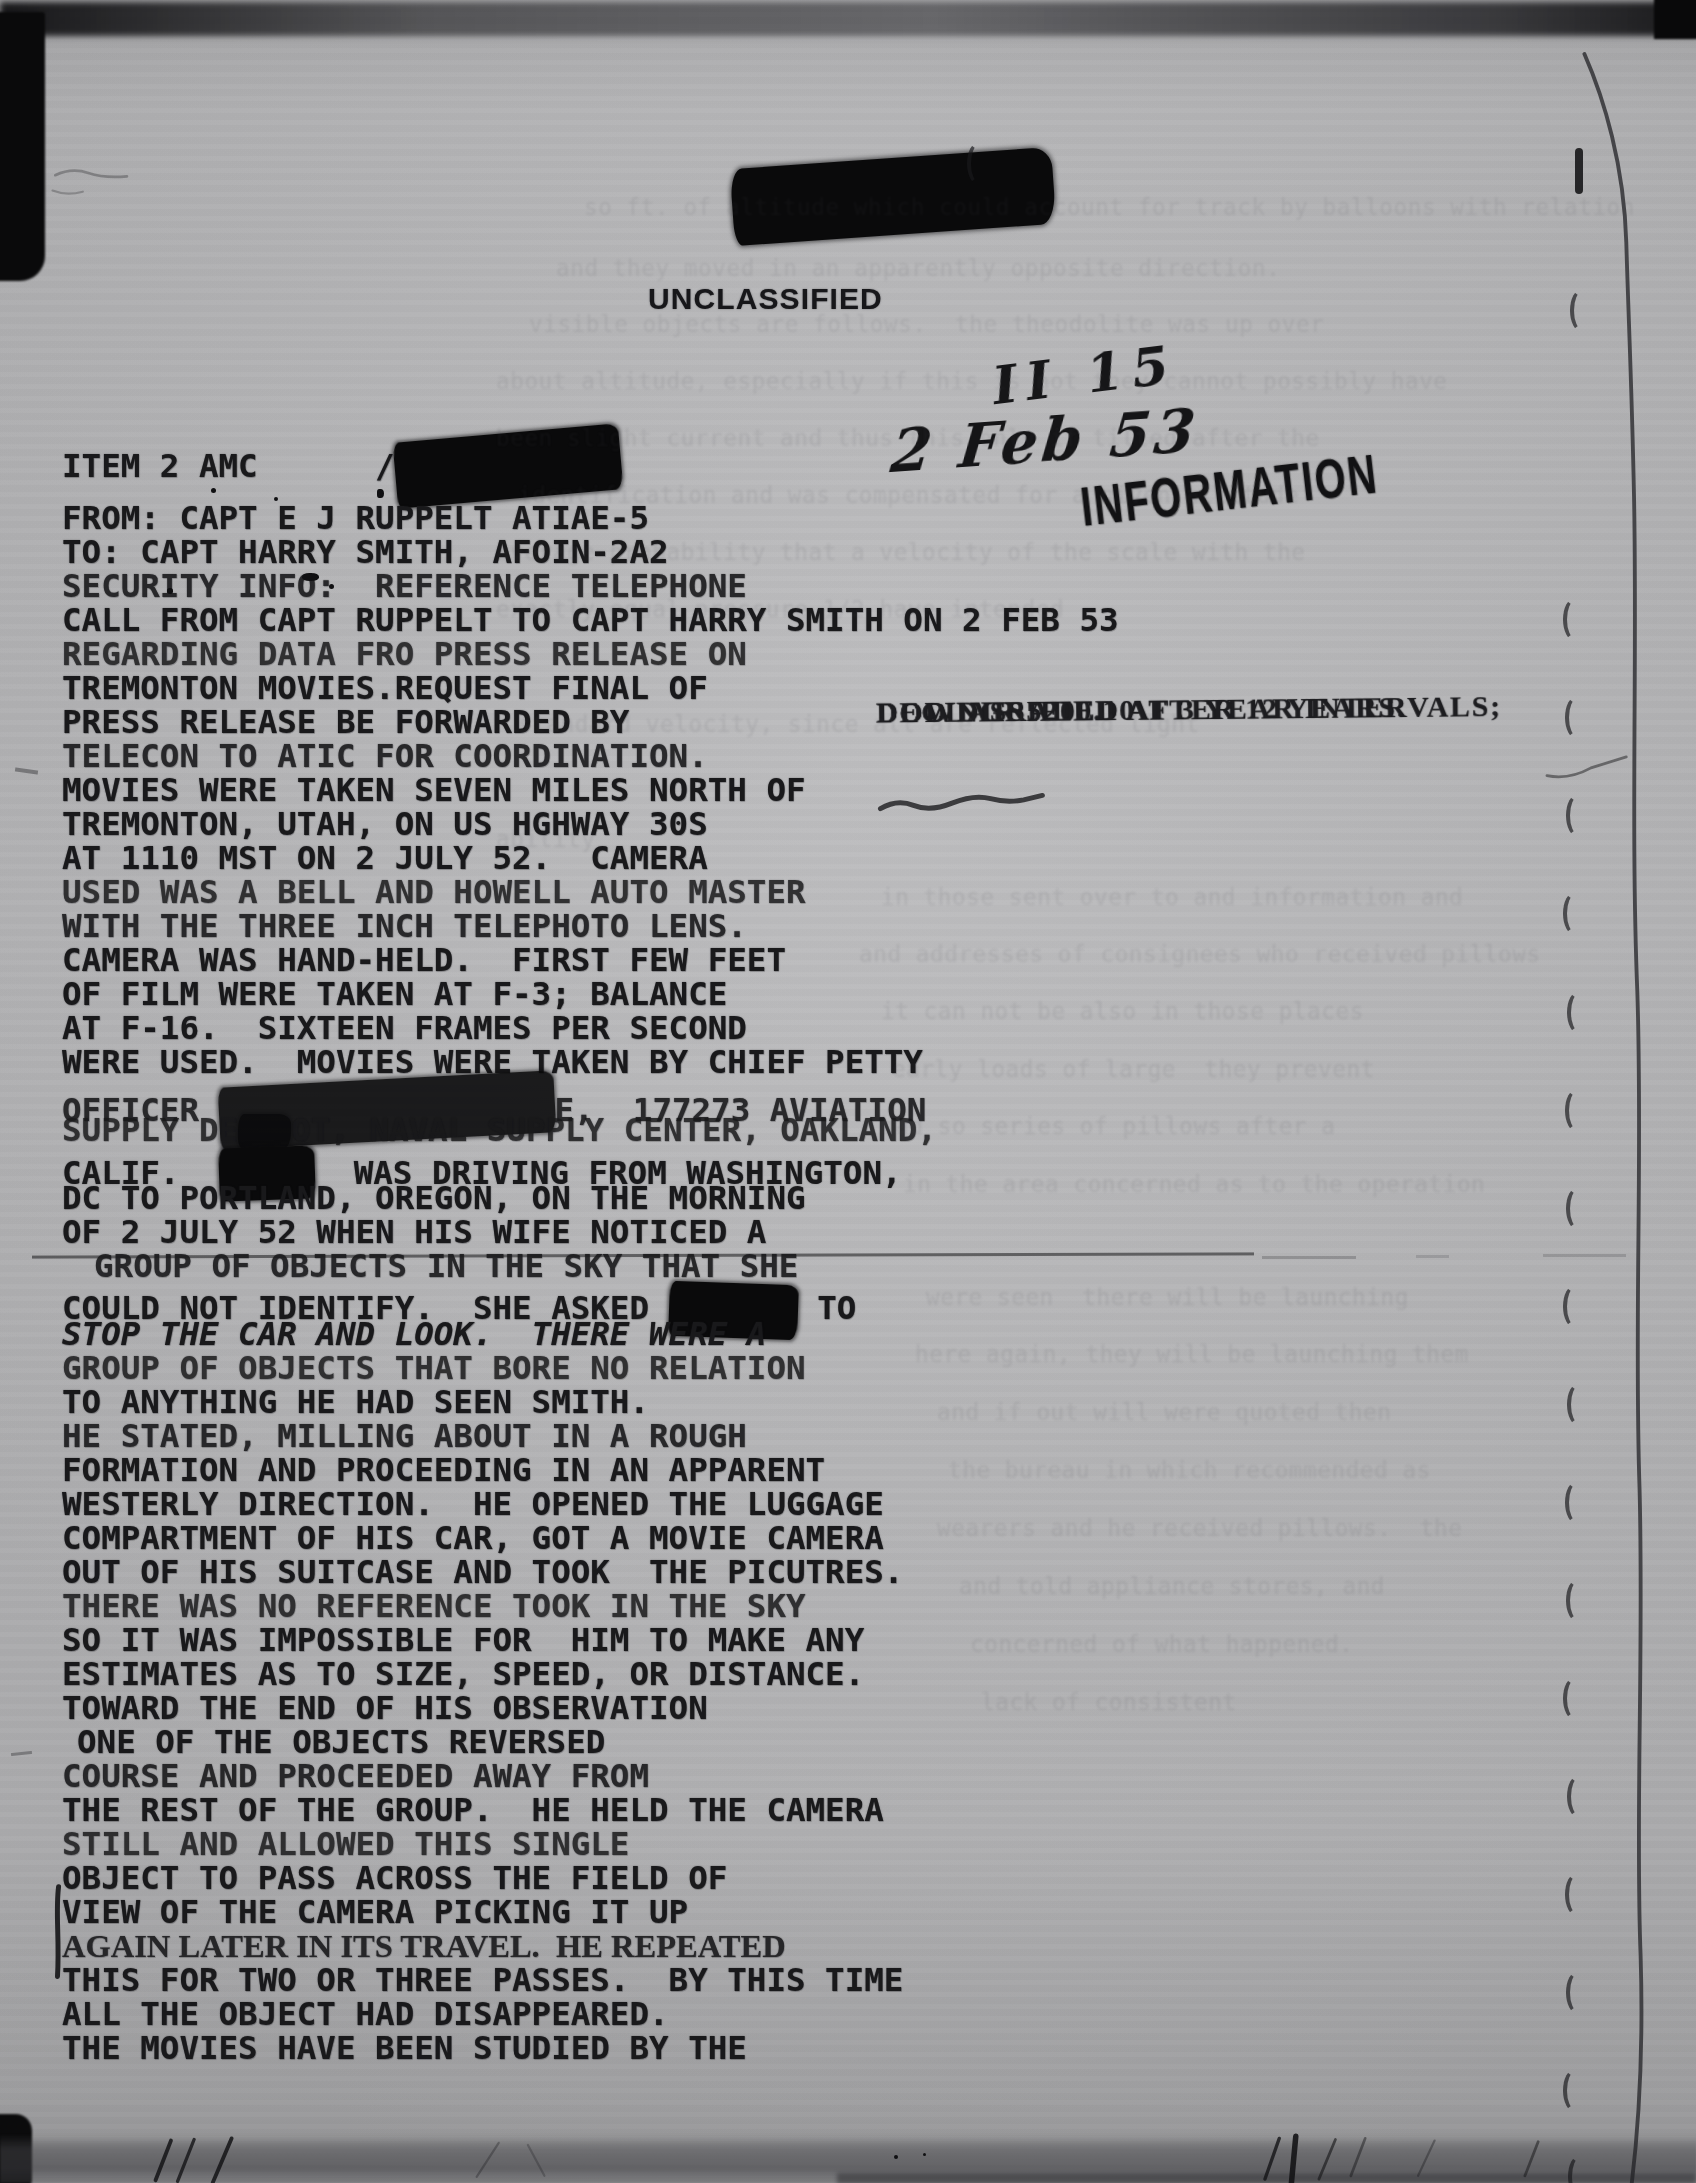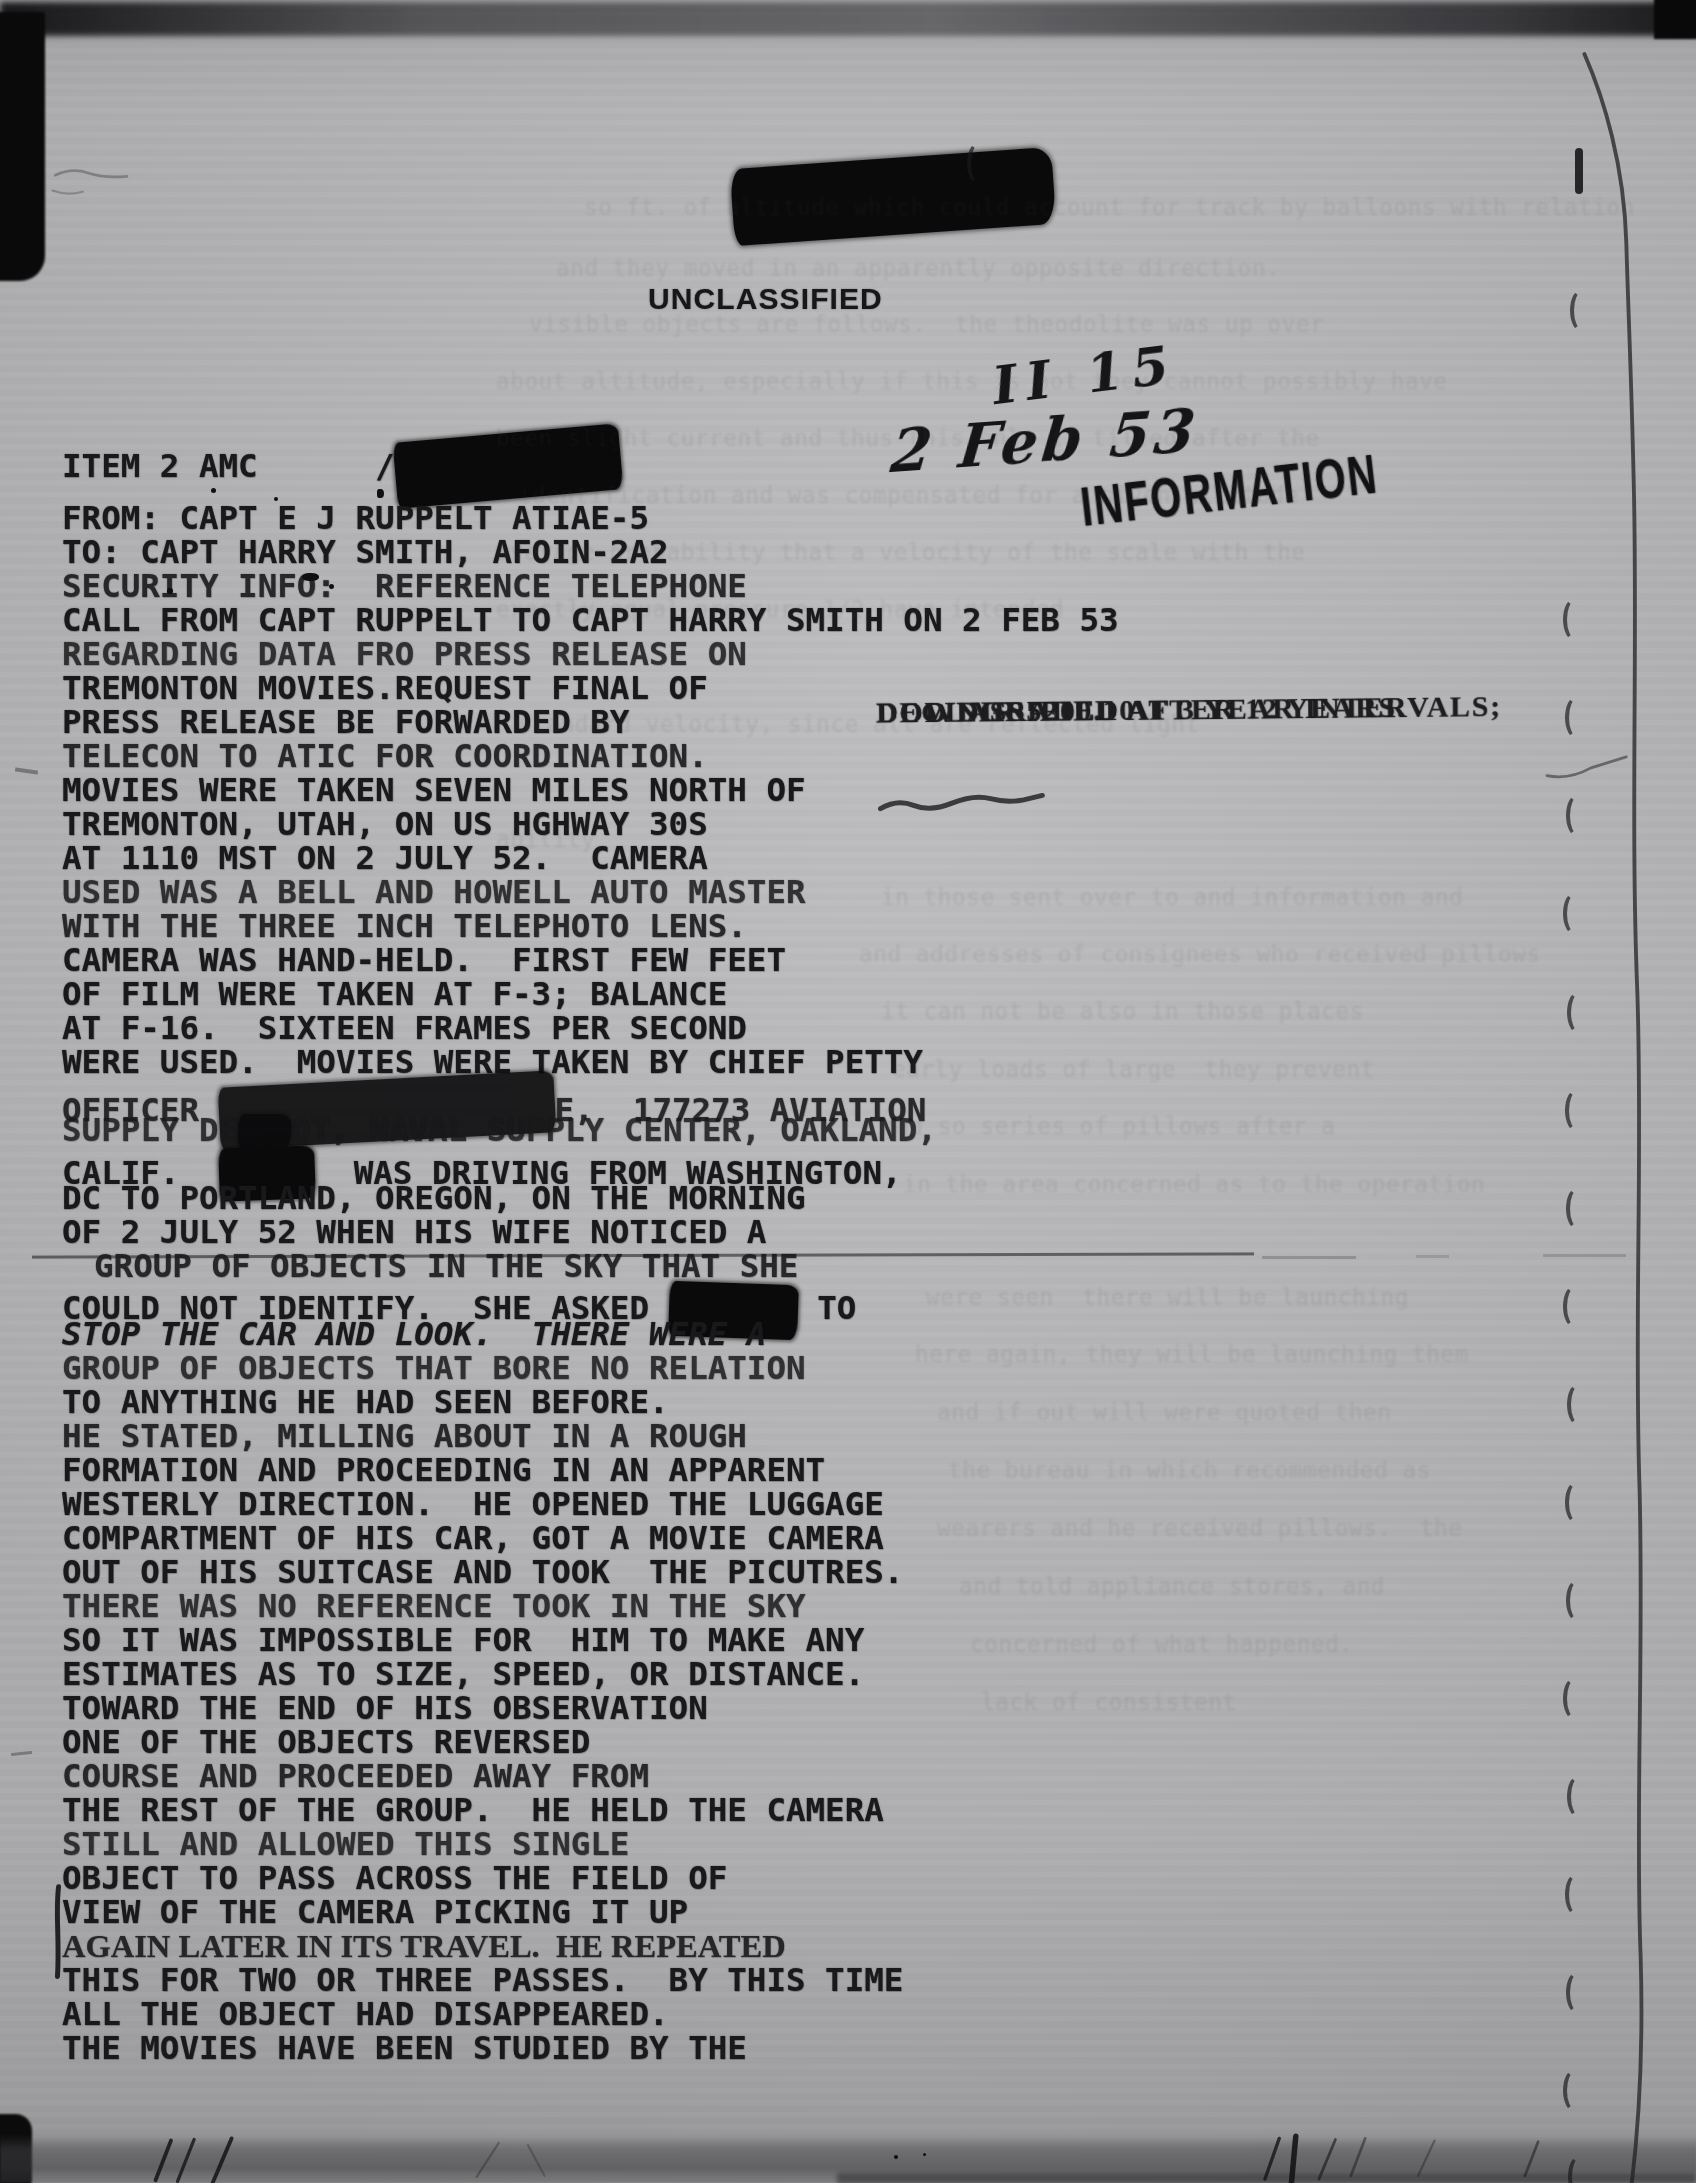--- a/index.html
+++ b/index.html
@@ -96,31 +96,31 @@
       <div class="tl"><span style="position: static;">WERE USED.  MOVIES WERE TAKEN BY CHIEF PETTY</span></div>
       <div class="tl"><span style="position: static;">OFFICER </span><span class="rd" style="width: 336px; height: 62px; vertical-align: -20px; transform: rotate(-3deg);"></span><span style="position: static;">E,  177273 AVIATION</span></div>
       <div class="tl"><span style="position: static;">SUPPLY DE</span><span class="rd" style="width: 53px; height: 35px; vertical-align: -7.7px;"></span><span style="position: static;">OT, NAVAL SUPPLY CENTER, OAKLAND,</span></div>
       <div class="tl"><span style="position: static;">CALIF.  </span><span class="rd" style="width: 96px; height: 53px; vertical-align: -16.5px; transform: rotate(-2deg);"></span><span style="position: static;">  WAS DRIVING FROM WASHINGTON,</span></div>
       <div class="tl"><span style="position: static; margin-top: 36px;">DC TO PORTLAND, OREGON, ON THE MORNING</span></div>
       <div class="tl"><span style="position: static;">OF 2 JULY 52 WHEN HIS WIFE NOTICED A</span></div>
       <div class="tl"><span style="position: static; margin-left: 32px;">GROUP OF OBJECTS IN THE SKY THAT SHE</span></div>
       <div class="tl"><span style="position: static;">COULD NOT IDENTIFY.  SHE ASKED </span><span class="rd" style="width: 129px; height: 55px; vertical-align: -19px; transform: rotate(2deg);"></span><span style="position: static;"> TO</span></div>
       <div class="tl"><span style="position: static; font-style: italic;">STOP THE CAR AND LOOK.  THERE WERE A</span></div>
       <div class="tl"><span style="position: static;">GROUP OF OBJECTS THAT BORE NO RELATION</span></div>
-      <div class="tl"><span style="position: static;">TO ANYTHING HE HAD SEEN BEFORE.</span></div>
+      <div class="tl"><span style="position: static;">TO ANYTHING HE HAD SEEN SMITH.</span></div>
       <div class="tl"><span style="position: static;">HE STATED, MILLING ABOUT IN A ROUGH</span></div>
       <div class="tl"><span style="position: static;">FORMATION AND PROCEEDING IN AN APPARENT</span></div>
       <div class="tl"><span style="position: static;">WESTERLY DIRECTION.  HE OPENED THE LUGGAGE</span></div>
       <div class="tl"><span style="position: static;">COMPARTMENT OF HIS CAR, GOT A MOVIE CAMERA</span></div>
       <div class="tl"><span style="position: static;">OUT OF HIS SUITCASE AND TOOK  THE PICUTRES.</span></div>
       <div class="tl"><span style="position: static;">THERE WAS NO REFERENCE TOOK IN THE SKY</span></div>
       <div class="tl"><span style="position: static;">SO IT WAS IMPOSSIBLE FOR  HIM TO MAKE ANY</span></div>
       <div class="tl"><span style="position: static;">ESTIMATES AS TO SIZE, SPEED, OR DISTANCE.</span></div>
       <div class="tl"><span style="position: static;">TOWARD THE END OF HIS OBSERVATION</span></div>
-      <div class="tl"><span style="position: static;">ONE OF THE OBJECTS REVERSED</span></div>
+      <div class="tl"><span style="position: static; margin-left: 15px;">ONE OF THE OBJECTS REVERSED</span></div>
       <div class="tl"><span style="position: static;">COURSE AND PROCEEDED AWAY FROM</span></div>
       <div class="tl"><span style="position: static;">THE REST OF THE GROUP.  HE HELD THE CAMERA</span></div>
       <div class="tl"><span style="position: static;">STILL AND ALLOWED THIS SINGLE</span></div>
       <div class="tl"><span style="position: static;">OBJECT TO PASS ACROSS THE FIELD OF</span></div>
       <div class="tl"><span style="position: static;">VIEW OF THE CAMERA PICKING IT UP</span></div>
       <div class="tl"><span style="position: static; font-family: Liberation Serif, serif;">AGAIN LATER IN ITS TRAVEL.  HE REPEATED</span></div>
       <div class="tl"><span style="position: static;">THIS FOR TWO OR THREE PASSES.  BY THIS TIME</span></div>
       <div class="tl"><span style="position: static;">ALL THE OBJECT HAD DISAPPEARED.</span></div>
       <div class="tl"><span style="position: static;">THE MOVIES HAVE BEEN STUDIED BY THE</span></div>
     </div>

